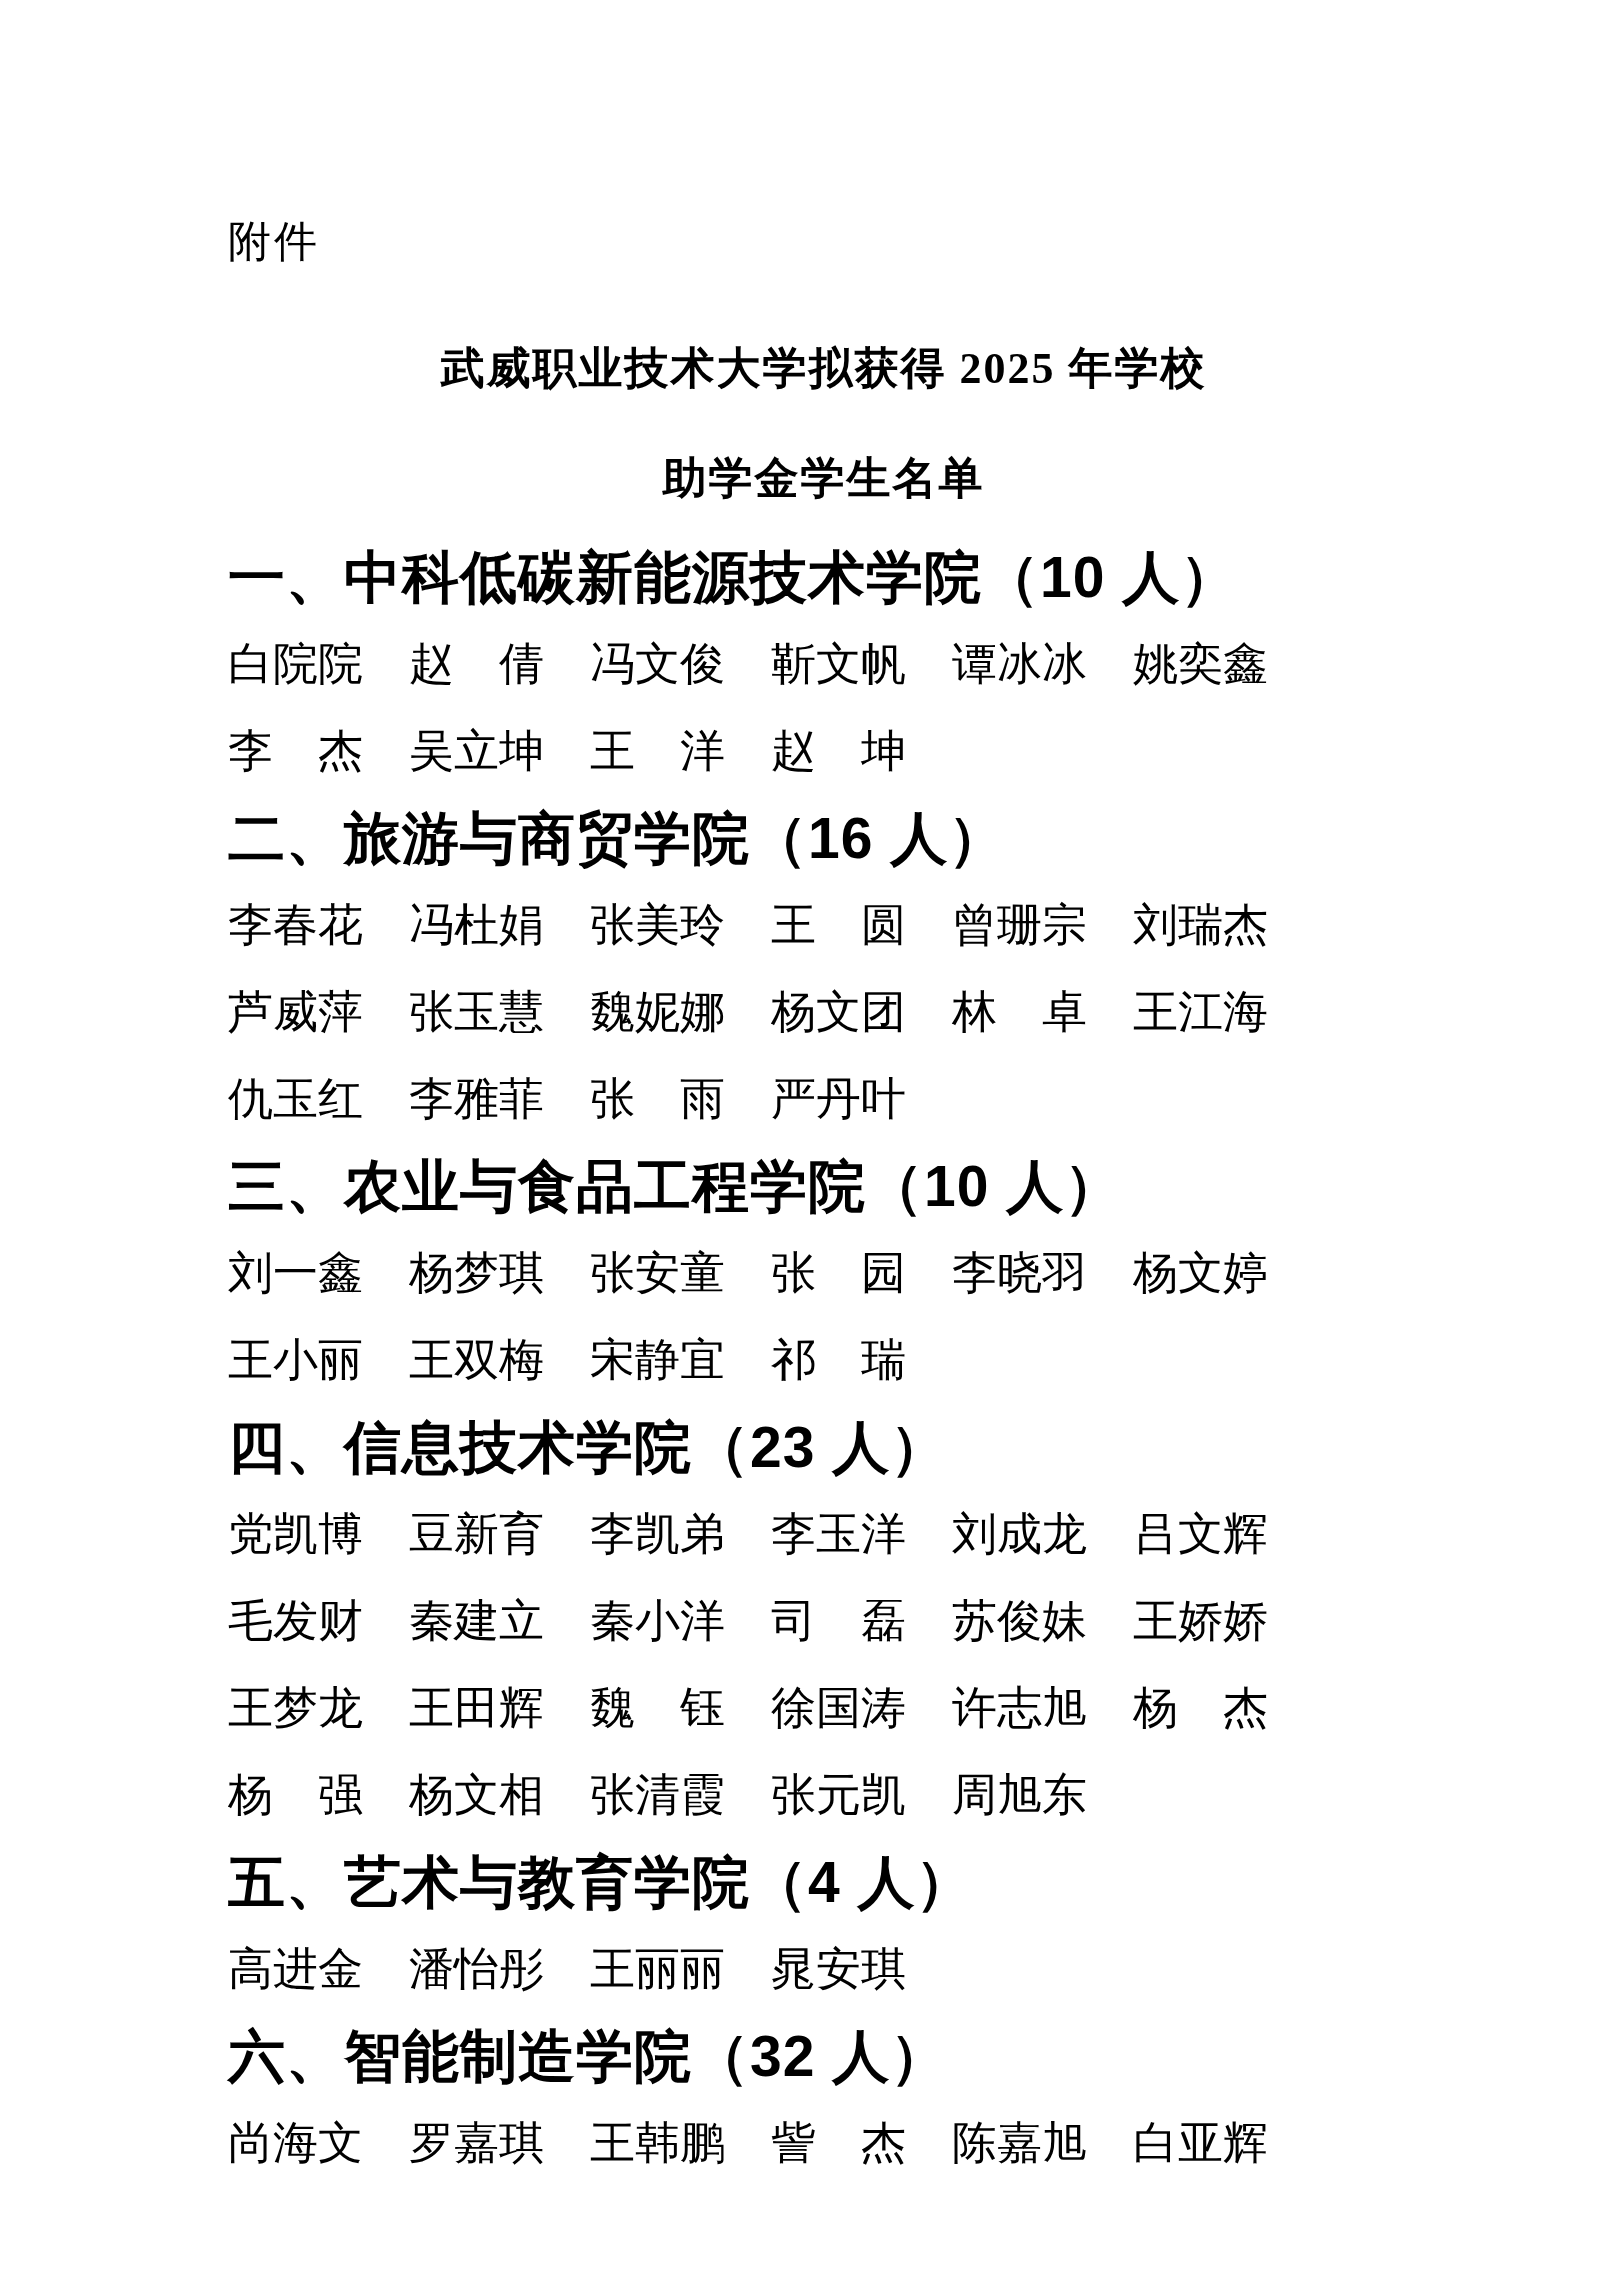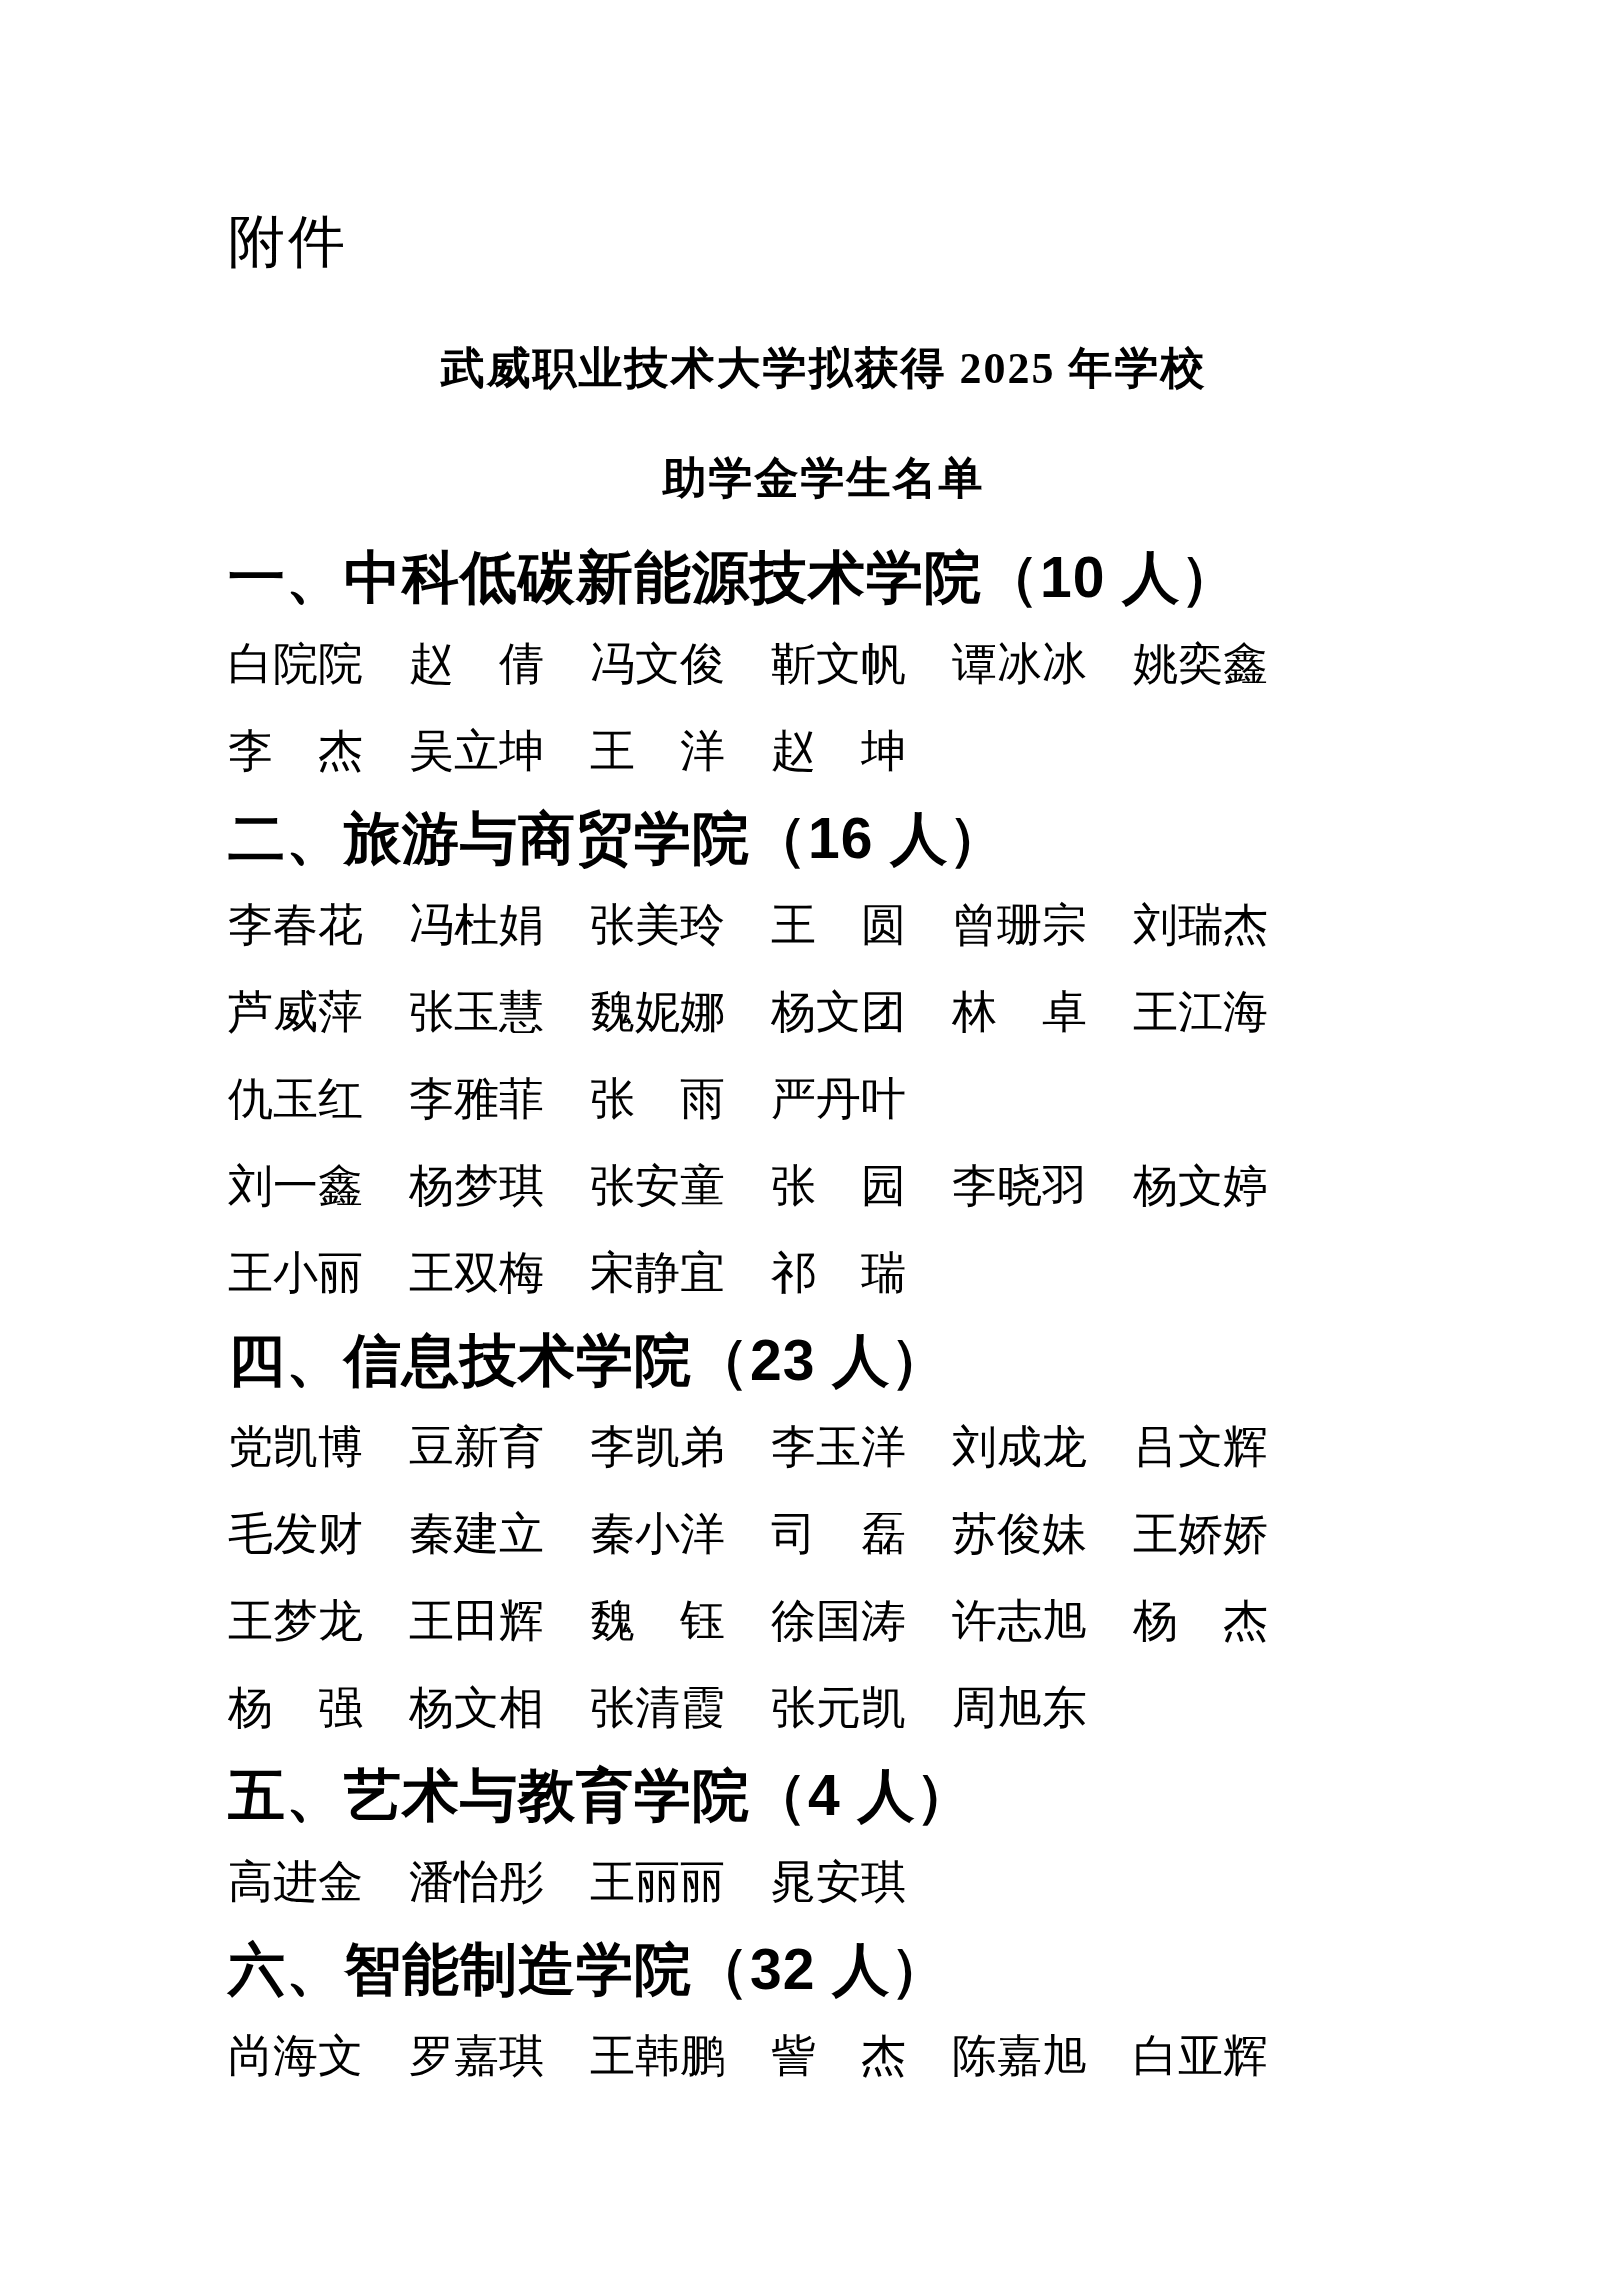--- a/index.html
+++ b/index.html
@@ -13,21 +13,21 @@
     height: 2295px;
     background: #ffffff;
     color: #000000;
     box-sizing: border-box;
     padding: 220px 204px 0 228px;
     overflow: hidden;
     font-family: "Liberation Serif", serif;
   }
   .attachment {
     font-family: "Liberation Sans", sans-serif;
-    font-size: 57px;
+    font-size: 43px;
     line-height: 43px;
     letter-spacing: 3.1px;
     font-weight: 500;
   }
   .title {
     margin: 51px 0 0 0;
     text-align: center;
     font-family: "Liberation Serif", serif;
     font-weight: bold;
     font-size: 44px;
@@ -136,20 +136,21 @@
   <span class="student-name">李雅菲</span>
 
   <span class="student-name">张　雨</span>
 
   <span class="student-name">严丹叶</span>
 </p>
 </div>
   </section>
 
   <section class="section">
+    <h2 class="section-heading">三、农业与食品工程学院（10 人）</h2>
     <div class="rows">
   <p class="name-row">
   <span class="student-name">刘一鑫</span>
 
   <span class="student-name">杨梦琪</span>
 
   <span class="student-name">张安童</span>
 
   <span class="student-name">张　园</span>
 

